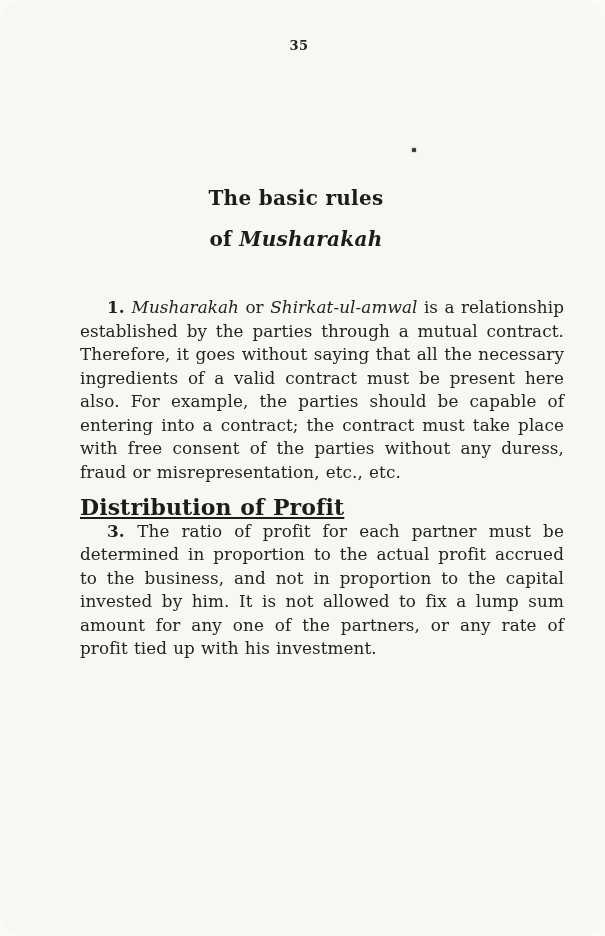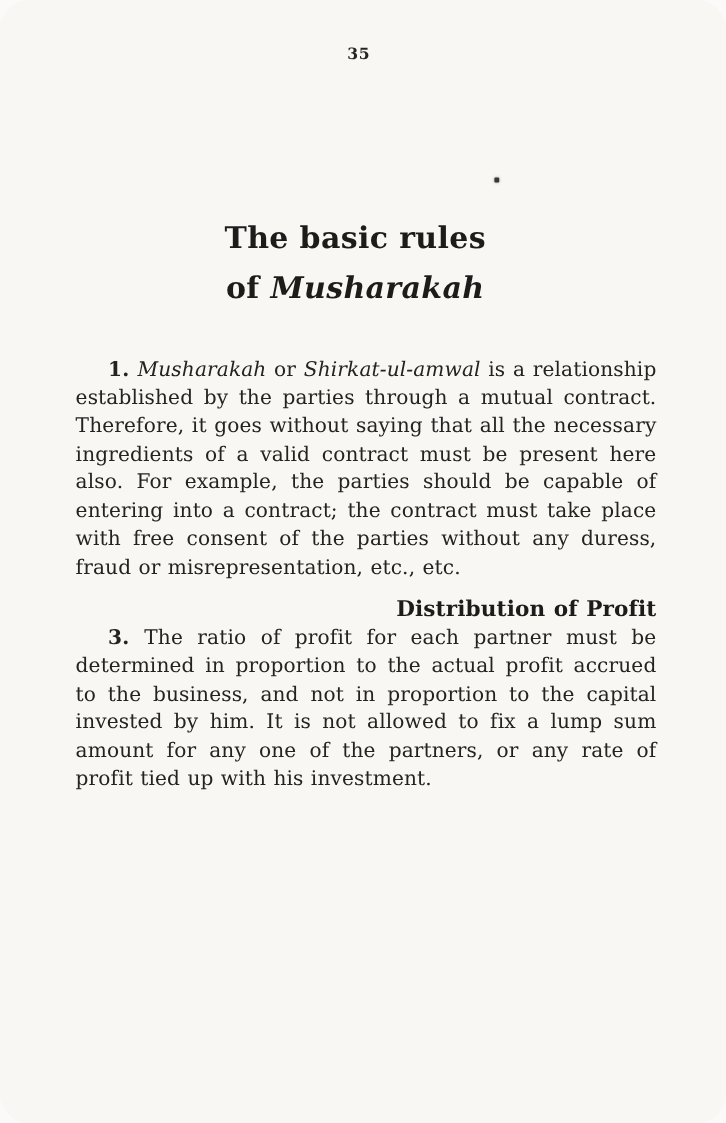--- a/index.html
+++ b/index.html
@@ -21,47 +21,48 @@
   .pagenum {
     position: absolute; top: 38px; left: 0; width: 598px;
     text-align: center;
     font-size: 13px; font-weight: bold; letter-spacing: 0.5px;
     color: #262524;
   }
   .title {
     position: absolute; top: 178px; left: 0; width: 592px;
     margin: 0;
     text-align: center;
-    font-size: 25px; font-weight: bold;
+    font-size: 20px; font-weight: bold;
     line-height: 41px;
     letter-spacing: 0.3px;
     color: #1d1c1b;
   }
   .title .it { font-style: italic; }
   .body {
-    position: absolute; top: 296px; left: 63px; width: 484px;
+    position: absolute; top: 296px; left: 80px; width: 484px;
     font-size: 16.8px;
     line-height: 23.5px;
     text-align: justify;
     word-spacing: 0.04em;
     letter-spacing: 0.1px;
     color: #242322;
   }
   .body p.paragraph {
     margin: 0 0 12px 0;
     text-indent: 27px;
   }
   .body h2.heading {
     margin: 12px 0 0 0;
-    font-size: 18px;
+    font-size: 22px;
     font-weight: bold;
     line-height: 23.5px;
-    text-align: right;
+    text-align: left;
     text-indent: 0;
     color: #1d1c1b;
+    text-decoration: underline;
   }
   .it { font-style: italic; }
   .bd { font-weight: bold; }
   .speck {
     position: absolute; top: 148px; left: 412px;
     width: 4px; height: 4px;
     background: #3a3835;
     border-radius: 1px;
     box-shadow: 0 0 2px rgba(60,58,55,0.5);
   }

